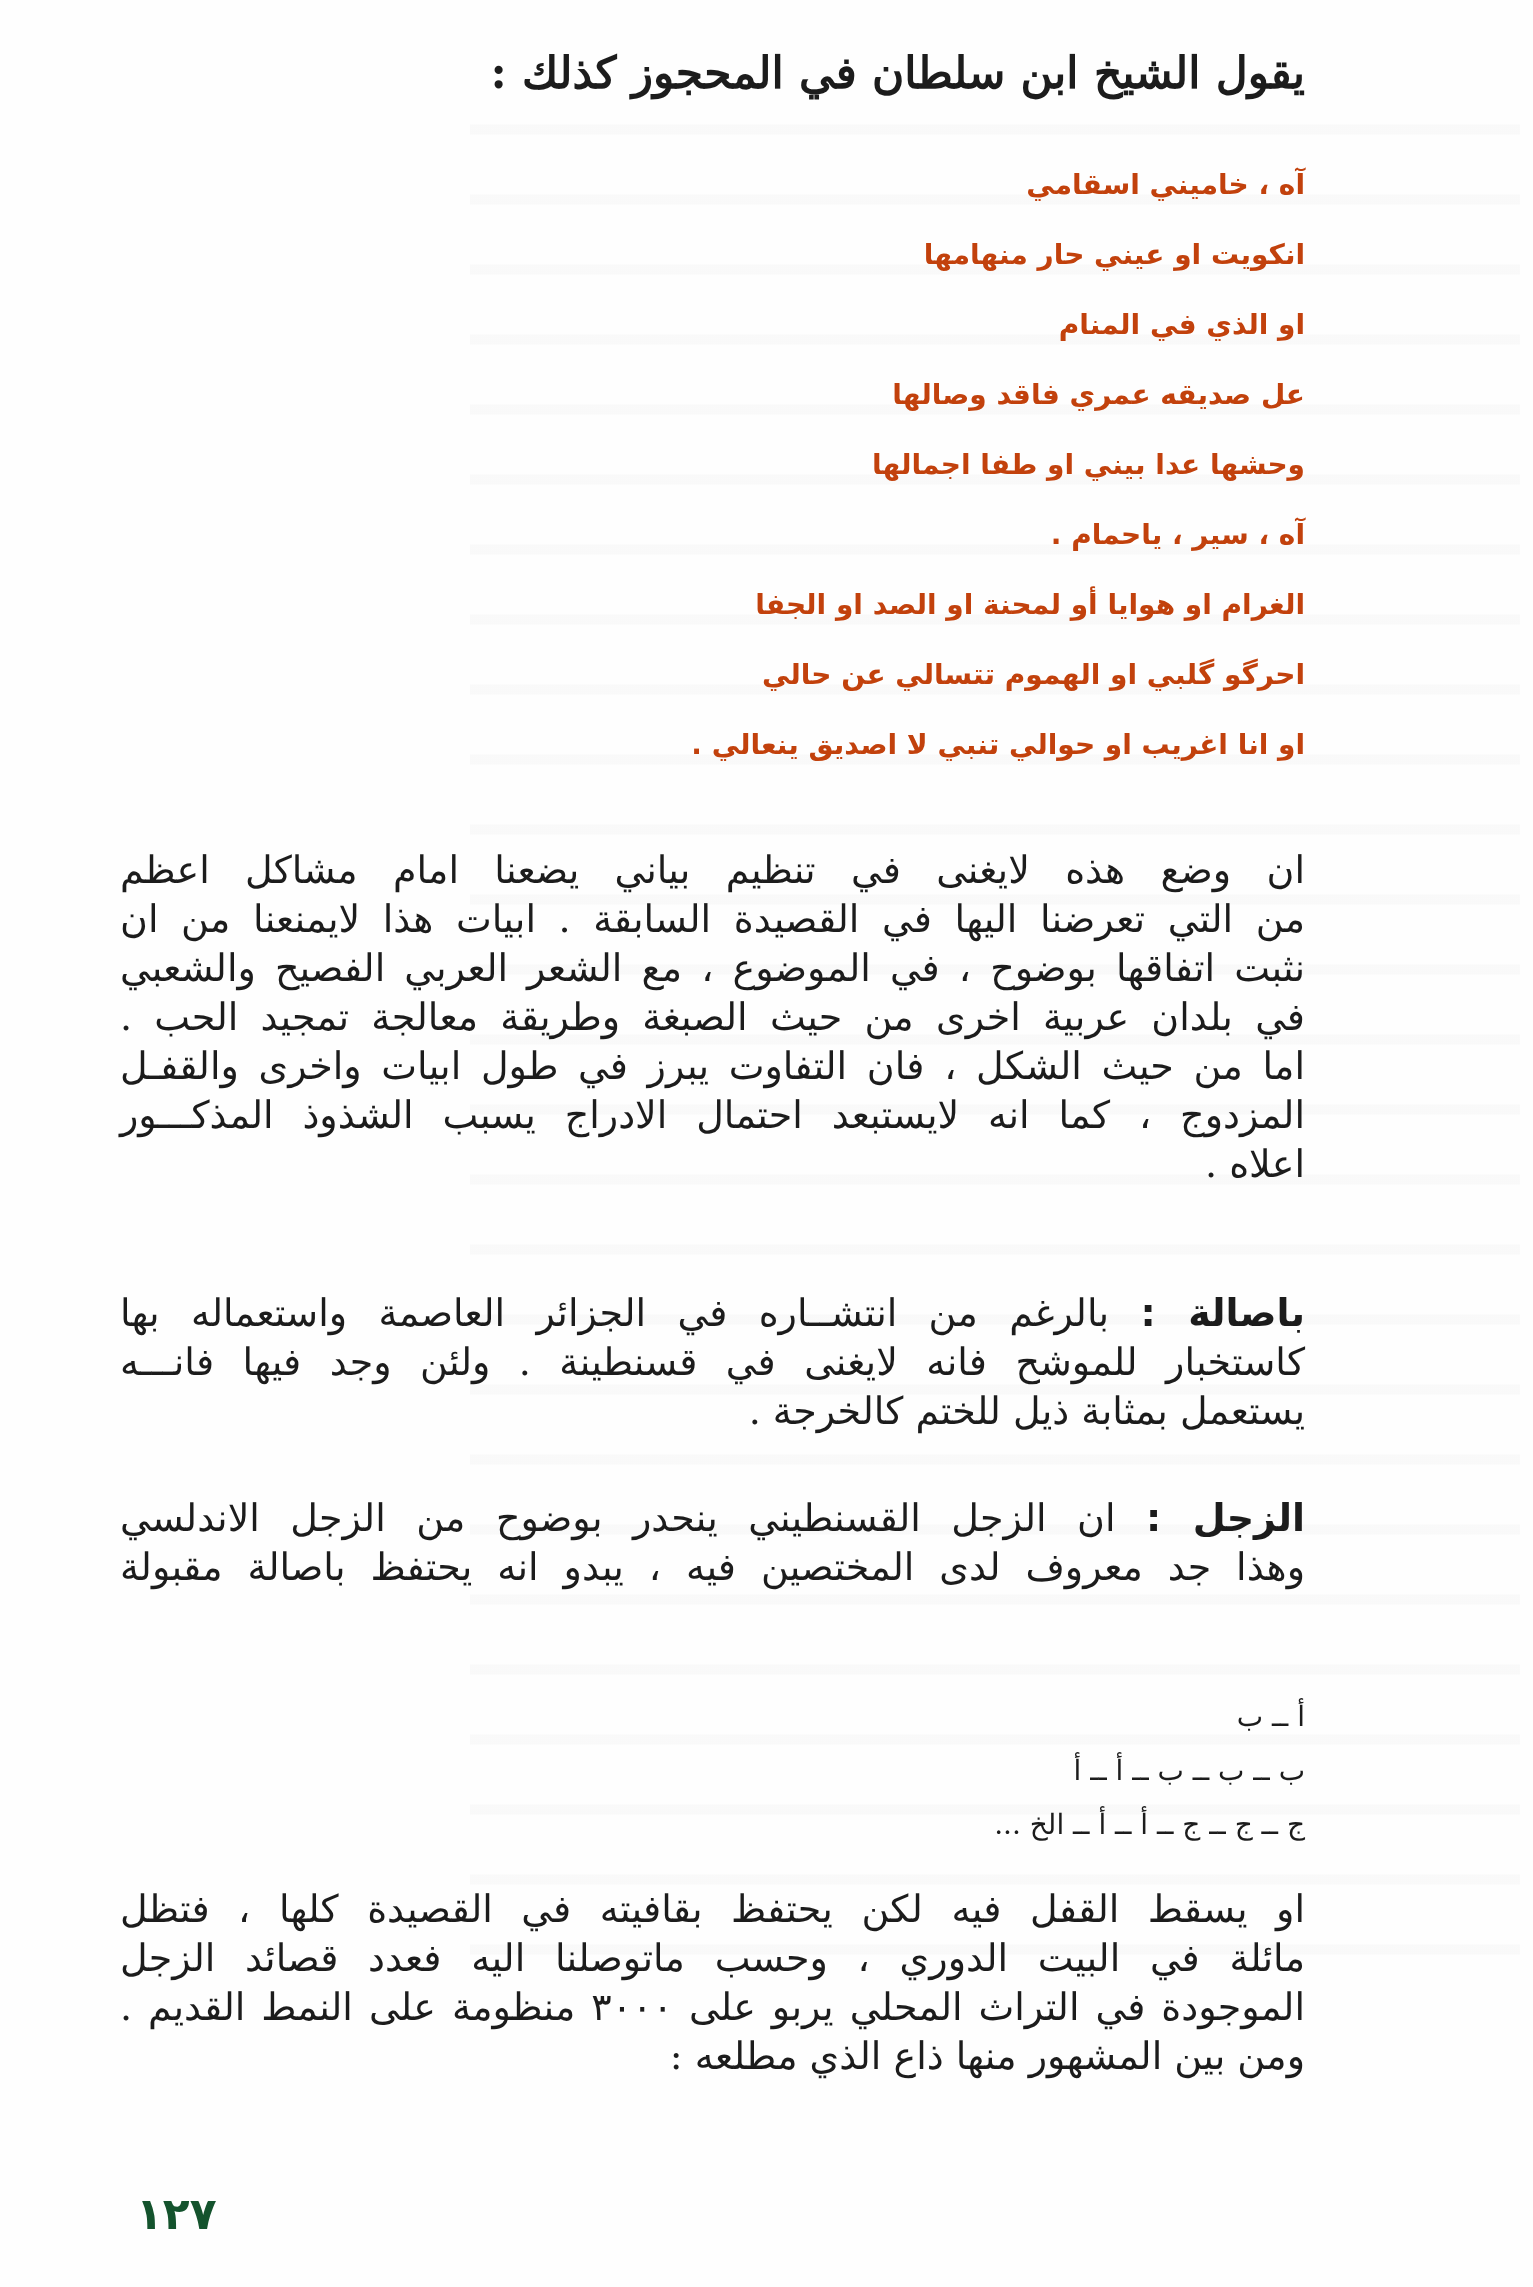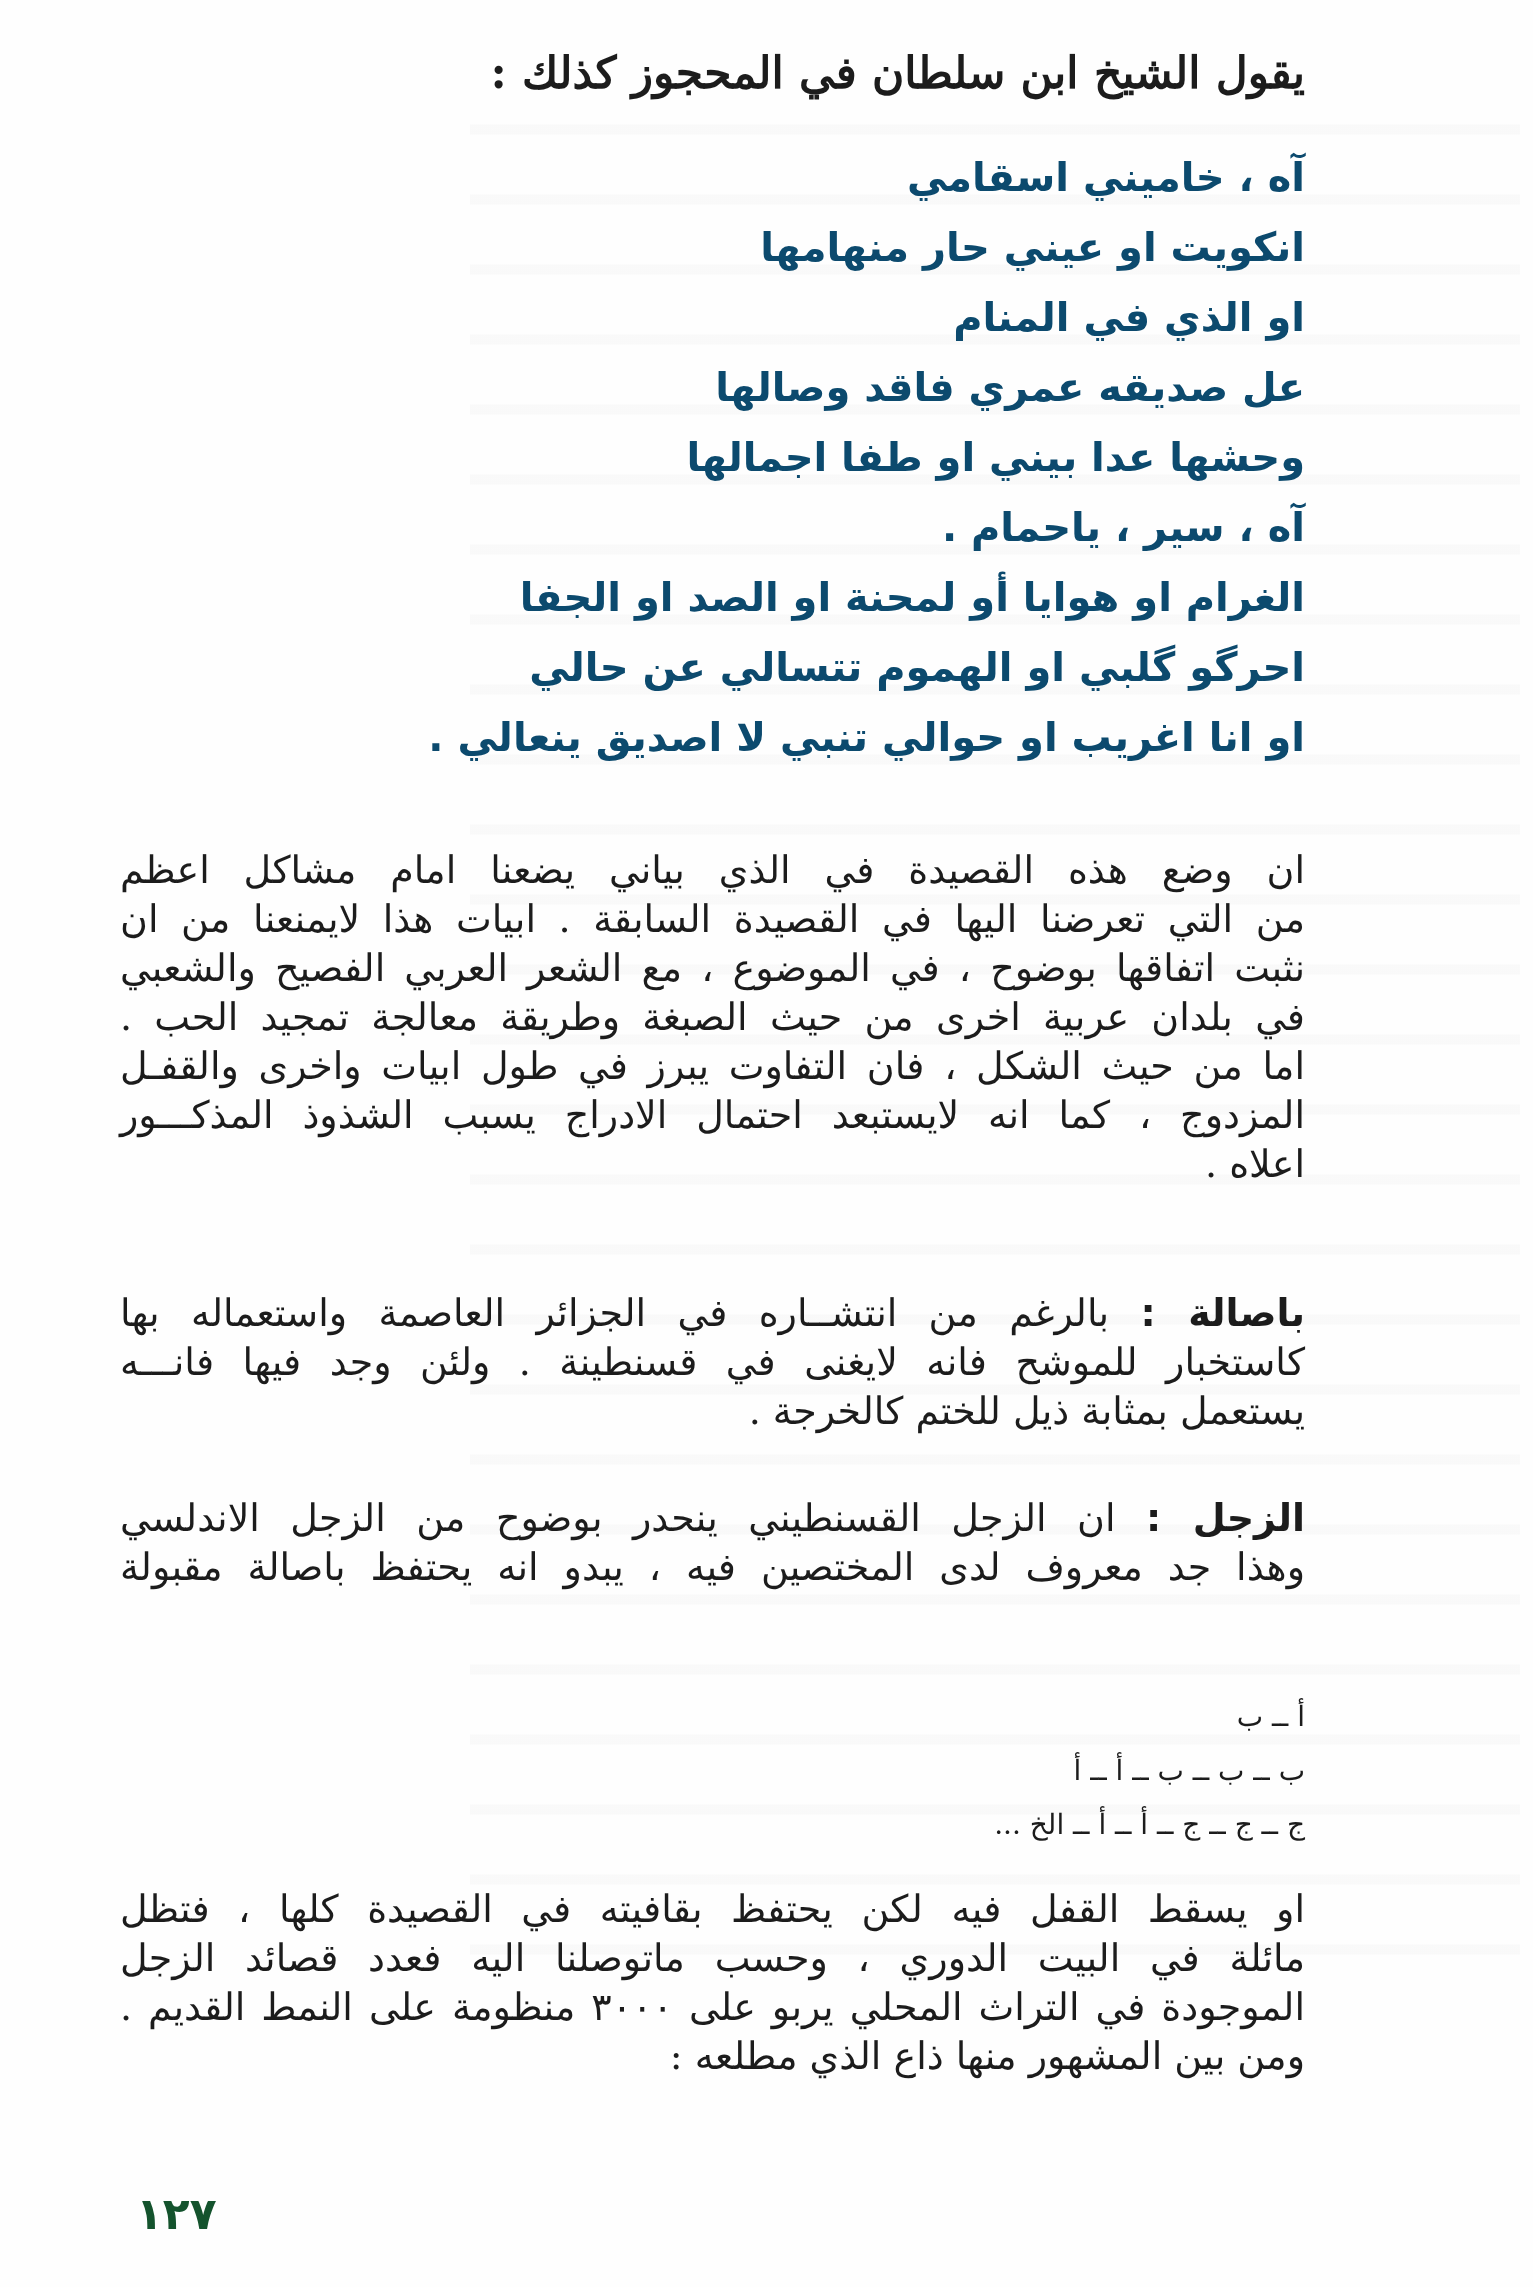--- a/index.html
+++ b/index.html
@@ -45,27 +45,27 @@
       white-space: nowrap;
     }
     .intro {
       top: 38px;
       width: 1185px;
       font-size: 44px;
       line-height: 70px;
       font-weight: bold;
     }
     .verse {
-      top: 142px;
+      top: 150px;
       width: 1185px;
       font-family: "DejaVu Sans", "Liberation Sans", sans-serif;
       font-weight: bold;
-      font-size: 40px;
+      font-size: 28px;
       line-height: 70px;
-      color: #0c4a6e;
+      color: #c2410c;
     }
     .para {
       width: 1185px;
       font-size: 38px;
       line-height: 49px;
       text-align: justify;
       text-align-last: right;
     }
     .para .line {
       text-align: justify;
@@ -116,21 +116,21 @@
     <span class="line">او الذي في المنام</span>
     <span class="line">عل صديقه عمري فاقد وصالها</span>
     <span class="line">وحشها عدا بيني او طفا اجمالها</span>
     <span class="line">آه ، سير ، ياحمام .</span>
     <span class="line">الغرام او هوايا أو لمحنة او الصد او الجفا</span>
     <span class="line">احرگو گلبي او الهموم تتسالي عن حالي</span>
     <span class="line">او انا اغريب او حوالي تنبي لا اصديق ينعالي .</span>
   </div>
 
   <div class="block para p1">
-    <span class="line">ان وضع هذه القصيدة في الذي بياني يضعنا امام مشاكل اعظم</span>
+    <span class="line">ان وضع هذه لايغنى في تنظيم بياني يضعنا امام مشاكل اعظم</span>
     <span class="line">من التي تعرضنا اليها في القصيدة السابقة . ابيات هذا لايمنعنا من ان</span>
     <span class="line">نثبت اتفاقها بوضوح ، في الموضوع ، مع الشعر العربي الفصيح والشعبي</span>
     <span class="line">في بلدان عربية اخرى من حيث الصبغة وطريقة معالجة تمجيد الحب .</span>
     <span class="line">اما من حيث الشكل ، فان التفاوت يبرز في طول ابيات واخرى والقفـل</span>
     <span class="line">المزدوج ، كما انه لايستبعد احتمال الادراج يسبب الشذوذ المذكـــور</span>
     <span class="line last">اعلاه .</span>
   </div>
 
   <div class="block para p2">
     <span class="line"><span class="term">باصالة :</span> <span>بالرغم من انتشــاره في الجزائر العاصمة واستعماله بها</span></span>

